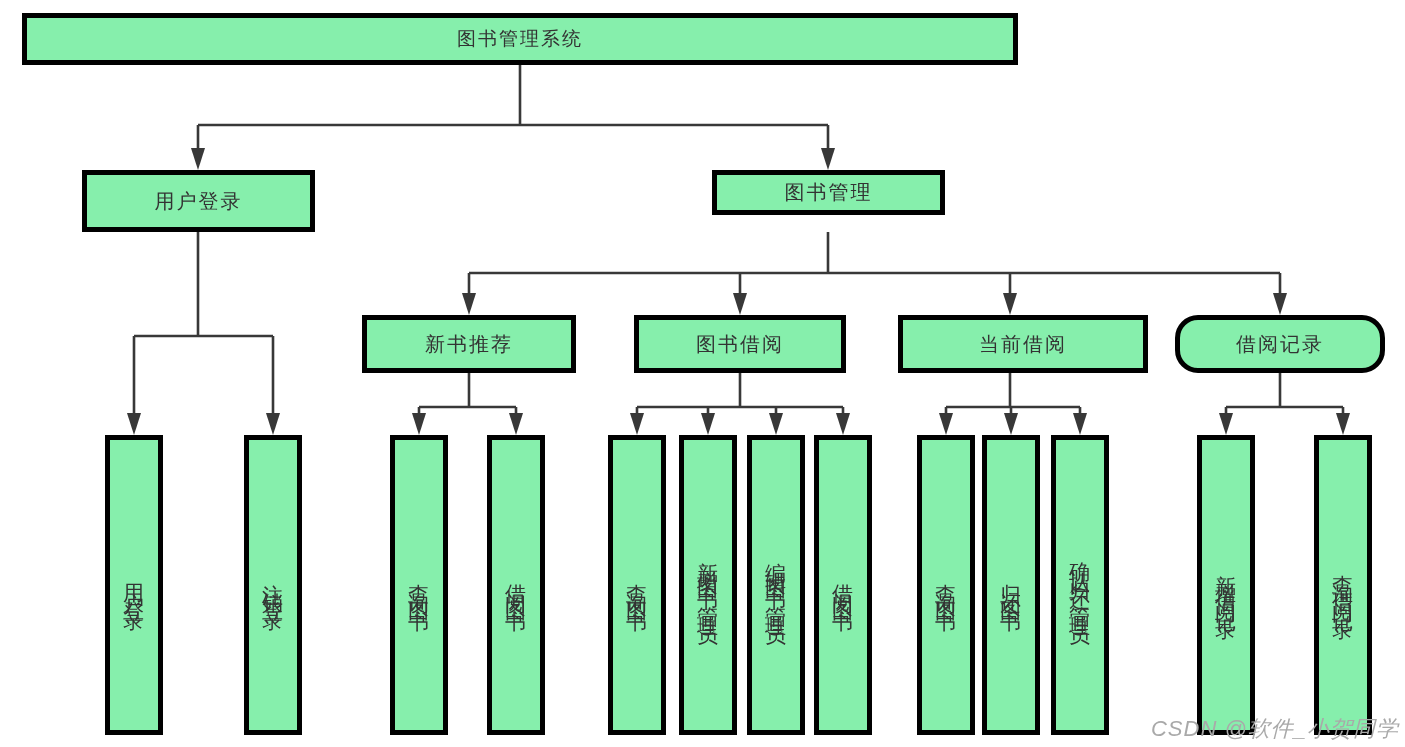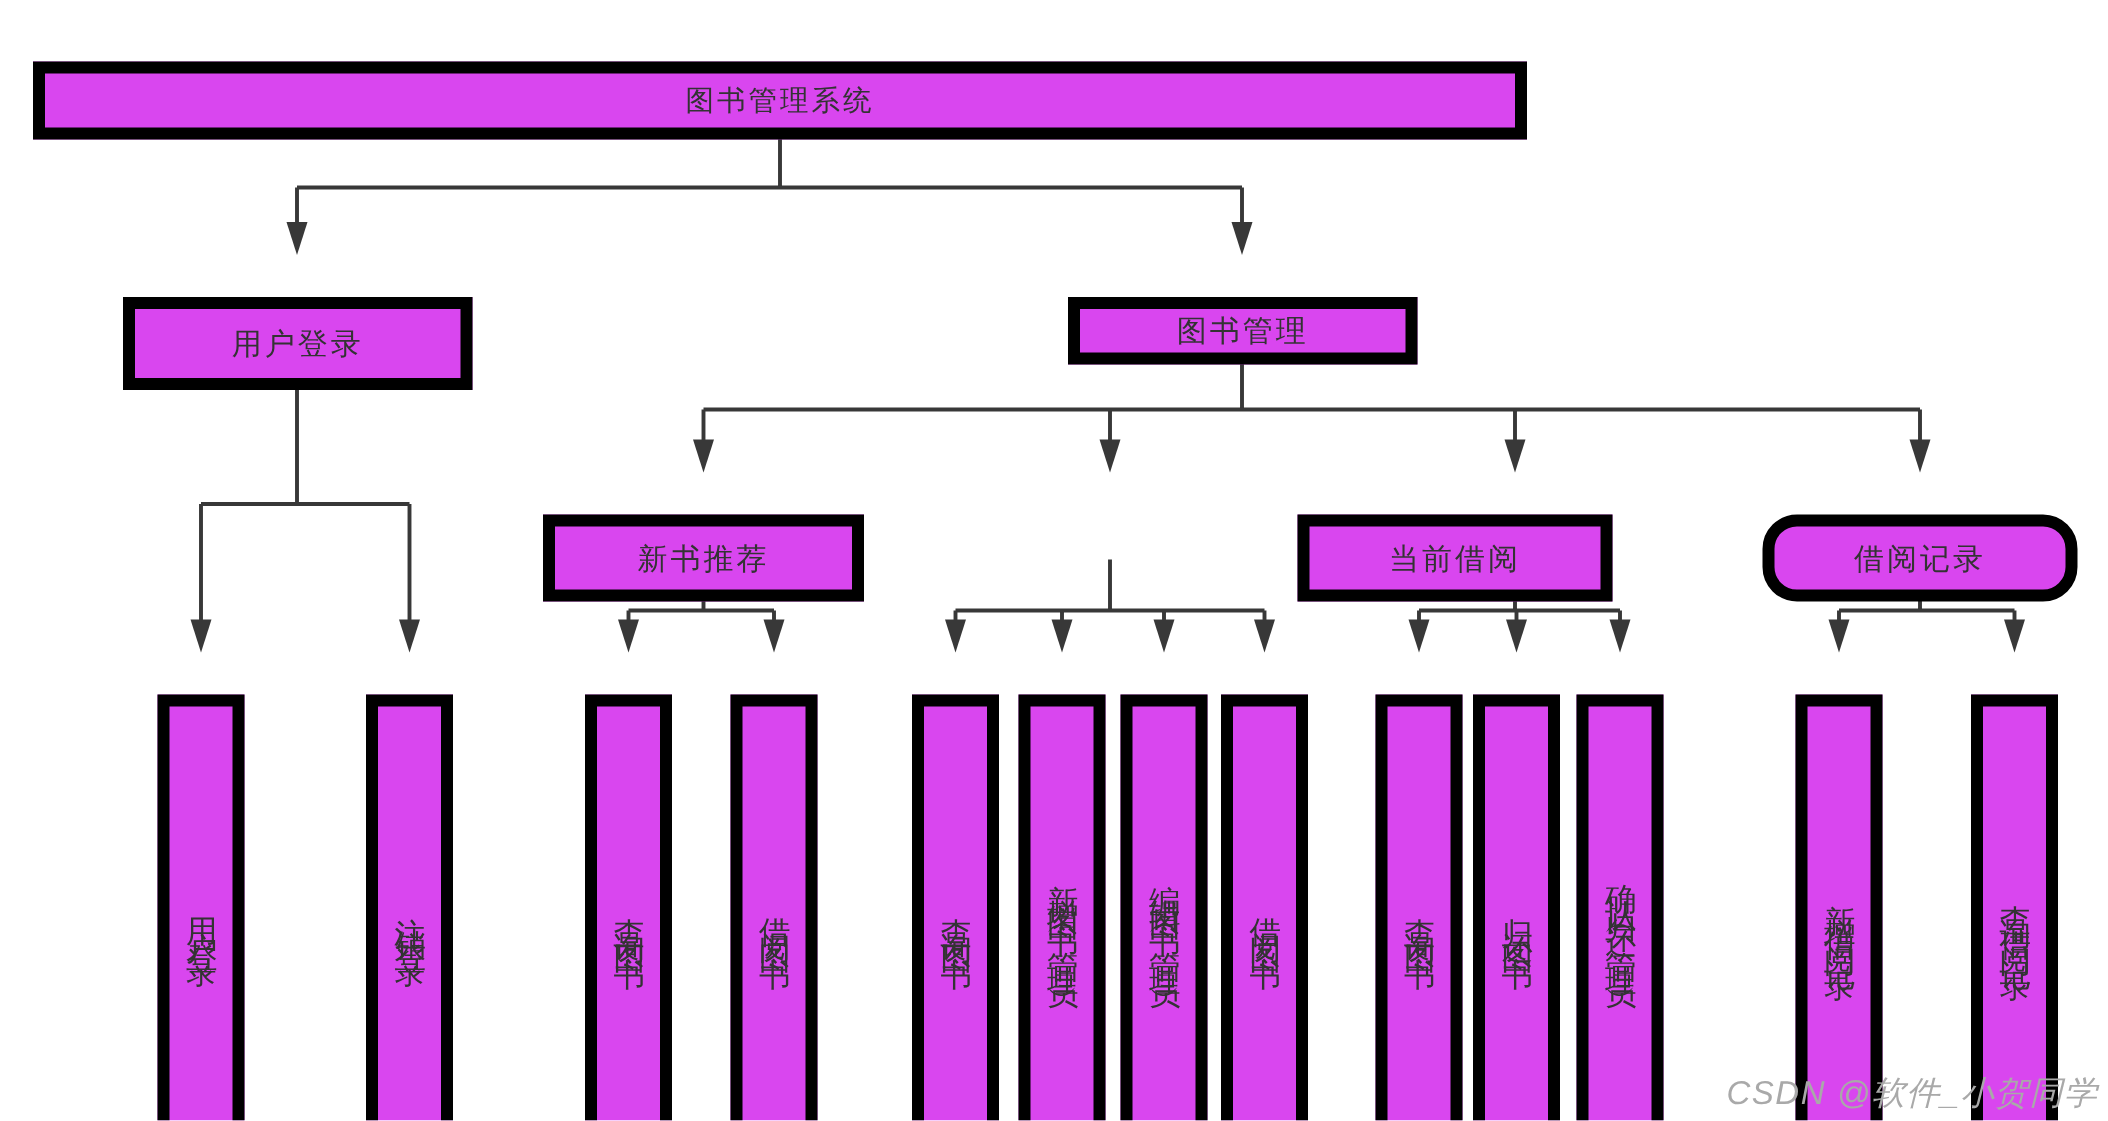--- a/index.html
+++ b/index.html
@@ -19,27 +19,26 @@
     position: absolute;
     left: 0;
     top: 0;
     width: 1405px;
     height: 747px;
     pointer-events: none;
   }
   .node {
     position: absolute;
     box-sizing: border-box;
-    border: 8px solid #000000;
-    background: #d946ef;
+    border: 5px solid #000000;
+    background: #86efac;
     display: flex;
     align-items: center;
     justify-content: center;
     color: #333333;
-    margin-top: 28px;
   }
   .node.h {
     font-size: 20px;
     letter-spacing: 2px;
   }
   .node.root {
     font-size: 19px;
     letter-spacing: 2px;
   }
   .node.v span {
@@ -109,21 +108,22 @@
       <polygon points="1336,413 1350,413 1343,435"></polygon>
     </g>
   </svg>
 
   <div class="node root" style="left:22px; top:13px; width:996px; height:52px;">图书管理系统</div>
 
   <div class="node h" style="left:82px; top:170px; width:233px; height:62px;">用户登录</div>
   <div class="node h" style="left:712px; top:170px; width:233px; height:45px;">图书管理</div>
 
   <div class="node h" style="left:362px; top:315px; width:214px; height:58px;text-align:right;">新书推荐</div>
-  <div class="node h" style="left:865px; top:315px; width:210px; height:58px;">当前借阅</div>
+  <div class="node h" style="left:634px; top:315px; width:212px; height:58px;">图书借阅</div>
+  <div class="node h" style="left:898px; top:315px; width:250px; height:58px;">当前借阅</div>
   <div class="node h" style="left:1175px; top:315px; width:210px; height:58px;border-radius:23px;">借阅记录</div>
 
   <div class="node v" style="left:105px; top:435px; width:58px; height:300px;">
     <span>用户登录</span>
   </div>
   <div class="node v" style="left:244px; top:435px; width:58px; height:300px;">
     <span>注销登录</span>
   </div>
 
   <div class="node v" style="left:390px; top:435px; width:58px; height:300px;">

